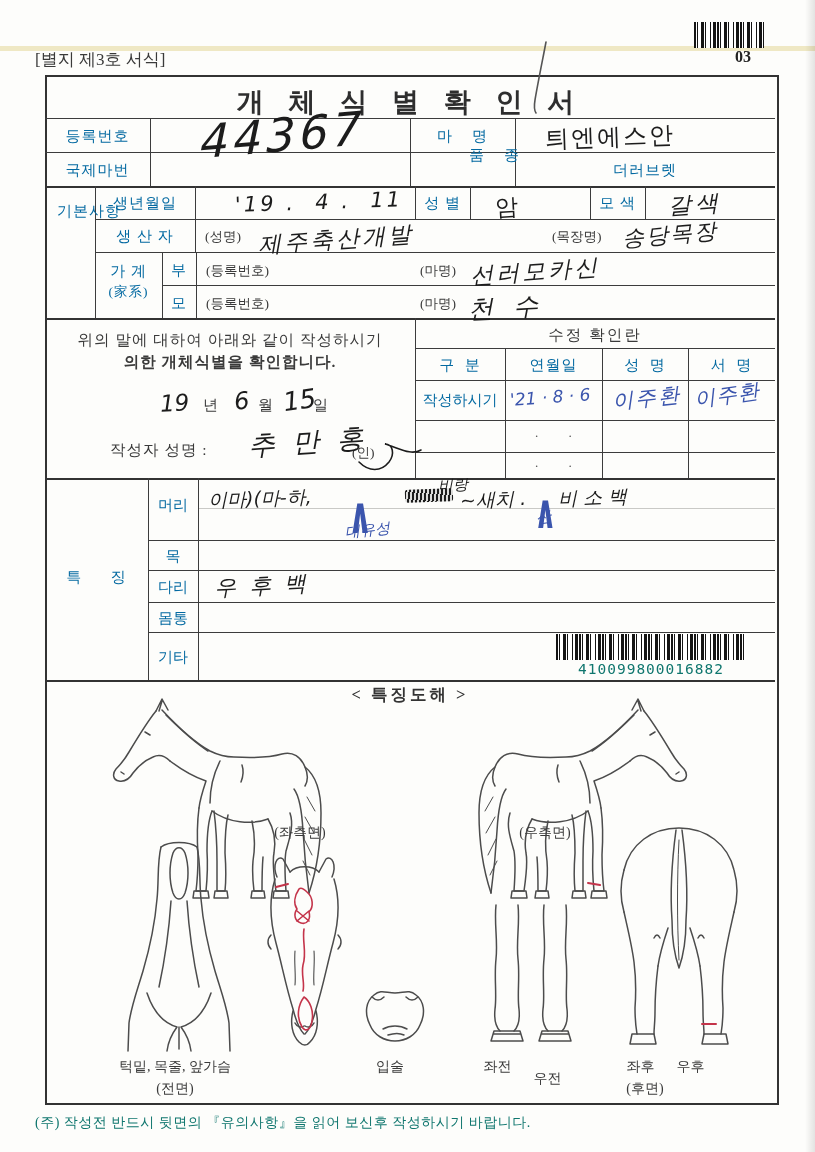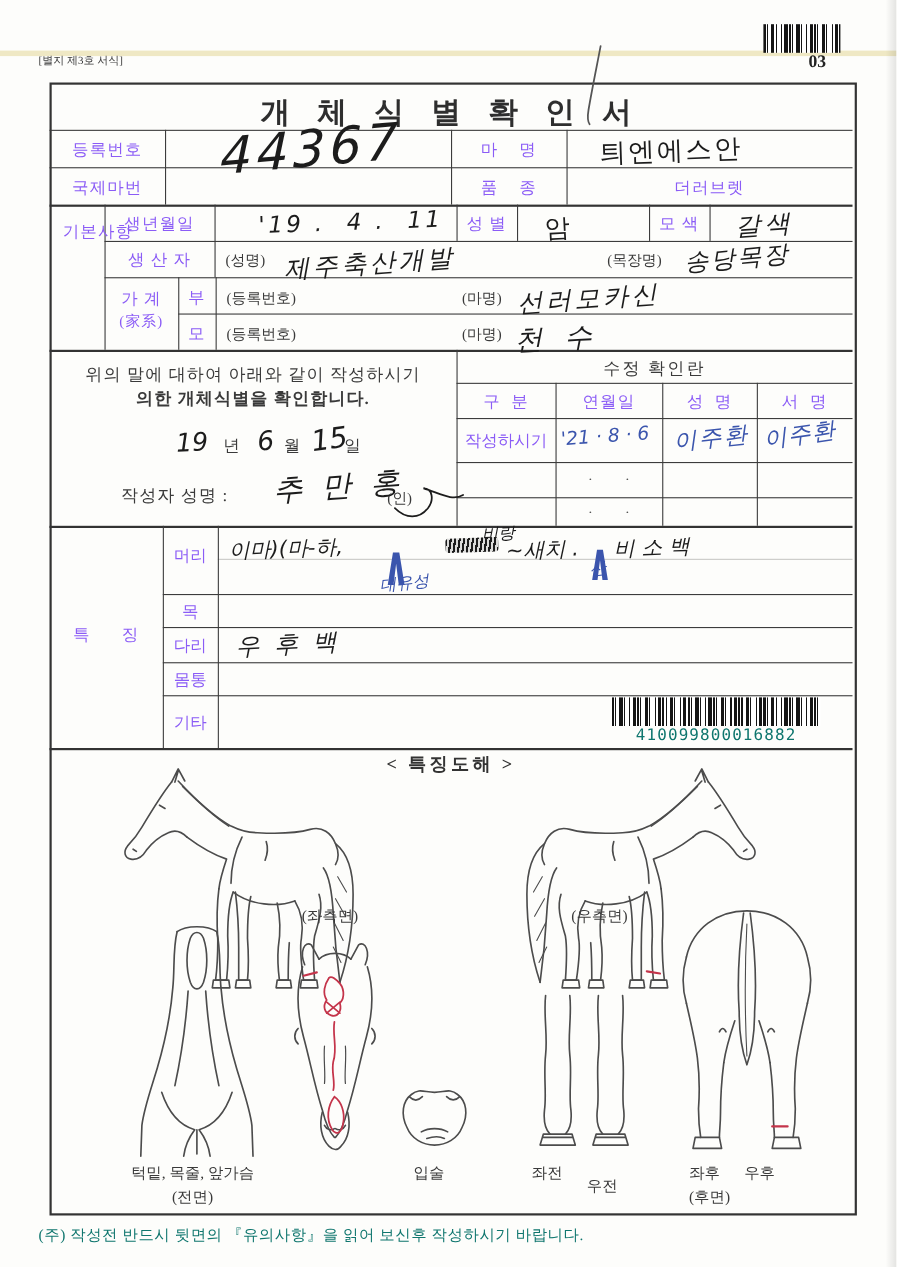--- a/index.html
+++ b/index.html
@@ -8,21 +8,21 @@
     background:#fdfdfb;
     font-family:"Liberation Serif","DejaVu Serif",serif;
     color:#3a3a3a;
   }
   .abs{position:absolute;}
   .hl{position:absolute;background:#3c3c3c;height:1px;}
   .hl.thick{height:2px;background:#333;}
   .hl.faint{background:#c9c9c6;}
   .vl{position:absolute;background:#3c3c3c;width:1px;}
   .formborder{position:absolute;border:2px solid #333;background:transparent;}
-  .lbl{position:absolute;text-align:center;font-size:15px;letter-spacing:1px;white-space:pre;color:#8b5cf6;}
+  .lbl{position:absolute;text-align:center;font-size:15px;letter-spacing:1px;white-space:pre;color:#0369a1;}
   .small{font-size:13.5px;}
   .pre{white-space:pre;}
   .hw{font-family:"DejaVu Sans",sans-serif;color:#1c1c1c;white-space:pre;}
   .hw-blue{color:#3b55ad;}
   .ital{font-style:italic;}
   .vert{width:1.3em;word-break:break-all;line-height:2.0;text-align:center;}
   .barcode{
     background:repeating-linear-gradient(90deg,
       #141414 0 2px,#fff 2px 3px,#141414 3px 4px,#fff 4px 7px,
       #141414 7px 10px,#fff 10px 11px,#141414 11px 12px,#fff 12px 16px,
@@ -38,21 +38,21 @@
   .yellowband{position:absolute;left:0;width:815px;background:#efe8c4;}
   .edge-shadow{position:absolute;top:0;right:0;width:10px;height:1152px;
     background:linear-gradient(90deg,rgba(0,0,0,0),rgba(0,0,0,.10));}
 </style>
 </head>
 <body>
 
 <div class="yellowband" style="top:46px;height:5px;"></div>
 <div class="edge-shadow"></div>
 
-<span class="abs small" style="left:35px;top:48px;font-size:10px;">[별지 제3호 서식]</span>
+<span class="abs small" style="left:35px;top:48px;font-size:17px;">[별지 제3호 서식]</span>
 <div class="abs barcode" style="left:694px;top:22px;width:70px;height:26px;"></div>
 <span class="abs" style="left:735px;top:48px;font-size:16px;font-weight:bold;color:#222;">03</span>
 
 <div class="formborder" style="left:45px;top:75px;width:730px;height:1026px;"></div>
 
 <div class="abs" style="left:45px;top:84px;width:730px;text-align:center;font-size:27px;font-weight:bold;letter-spacing:9px;color:#2e2e2e;">개 체 식 별 확 인 서</div>
 
 <svg style="left:520px;top:38px;" width="40" height="80" viewBox="0 0 40 80">
   <path d="M26,4 C23,20 18,44 15,62 C14,68 14,72 16,75" stroke="#555" stroke-width="1.6" fill="none" stroke-linecap="round"></path>
 </svg>
@@ -92,21 +92,21 @@
 <div class="vl" style="left:602px;top:348px;height:130px;"></div>
 <div class="vl" style="left:688px;top:348px;height:130px;"></div>
 <div class="vl" style="left:148px;top:478px;height:202px;"></div>
 <div class="vl" style="left:198px;top:478px;height:202px;"></div>
 
 <span class="lbl" style="left:45px;top:127px;width:105px;">등록번호</span>
 <span class="abs hw ital" style="left:200px;top:108px;font-size:46px;letter-spacing:4px;transform:rotate(-5deg) skewX(-6deg);">44367</span>
 <span class="lbl" style="left:410px;top:127px;width:105px;">마    명</span>
 <span class="abs hw" style="left:545px;top:121px;font-size:24px;transform:rotate(-2deg);letter-spacing:2px;">틔엔에스안</span>
 <span class="lbl" style="left:45px;top:161px;width:105px;">국제마번</span>
-<span class="lbl" style="left:410px;top:161px;width:105px;">품    종</span>
+<span class="lbl" style="left:410px;top:146px;width:105px;padding-left:32px;">품    종</span>
 <span class="lbl" style="left:515px;top:161px;width:260px;">더러브렛</span>
 
 <span class="lbl vert" style="left:57px;top:196px;">기본사항</span>
 <span class="lbl" style="left:95px;top:194px;width:100px;">생년월일</span>
 <span class="abs hw ital" style="left:235px;top:190px;font-size:21px;letter-spacing:3px;transform:rotate(-2deg);">'19 .  4 .  11</span>
 <span class="lbl" style="left:415px;top:194px;width:55px;">성 별</span>
 <span class="abs hw" style="left:495px;top:192px;font-size:23px;transform:rotate(-3deg);">암</span>
 <span class="lbl" style="left:590px;top:194px;width:55px;">모 색</span>
 <span class="abs hw ital" style="left:668px;top:189px;font-size:23px;transform:rotate(-4deg);letter-spacing:4px;">갈색</span>
 

